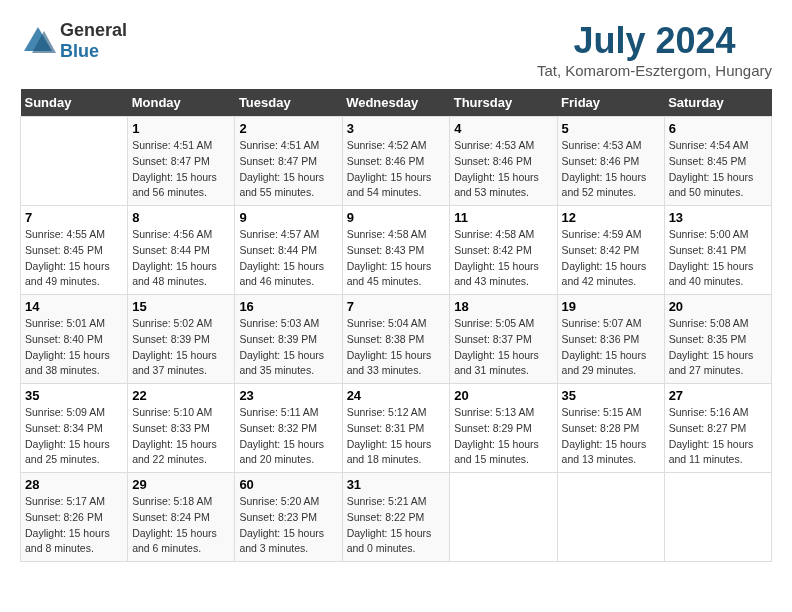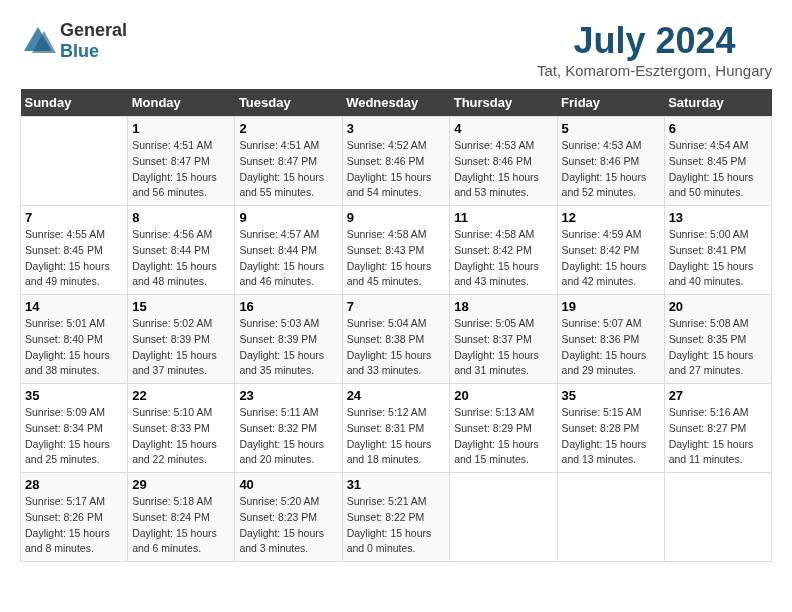--- a/index.html
+++ b/index.html
@@ -233,21 +233,21 @@
       <tr>
         <td>
           <span class="day-number">28</span>
           <div class="day-info">Sunrise: 5:17 AM<br>Sunset: 8:26 PM<br>Daylight: 15 hours<br>and 8 minutes.</div>
         </td>
         <td>
           <span class="day-number">29</span>
           <div class="day-info">Sunrise: 5:18 AM<br>Sunset: 8:24 PM<br>Daylight: 15 hours<br>and 6 minutes.</div>
         </td>
         <td>
-          <span class="day-number">40</span>
+          <span class="day-number">60</span>
           <div class="day-info">Sunrise: 5:20 AM<br>Sunset: 8:23 PM<br>Daylight: 15 hours<br>and 3 minutes.</div>
         </td>
         <td>
           <span class="day-number">31</span>
           <div class="day-info">Sunrise: 5:21 AM<br>Sunset: 8:22 PM<br>Daylight: 15 hours<br>and 0 minutes.</div>
         </td>
         <td class="empty-cell"></td>
         <td class="empty-cell"></td>
         <td class="empty-cell"></td>
       </tr>

